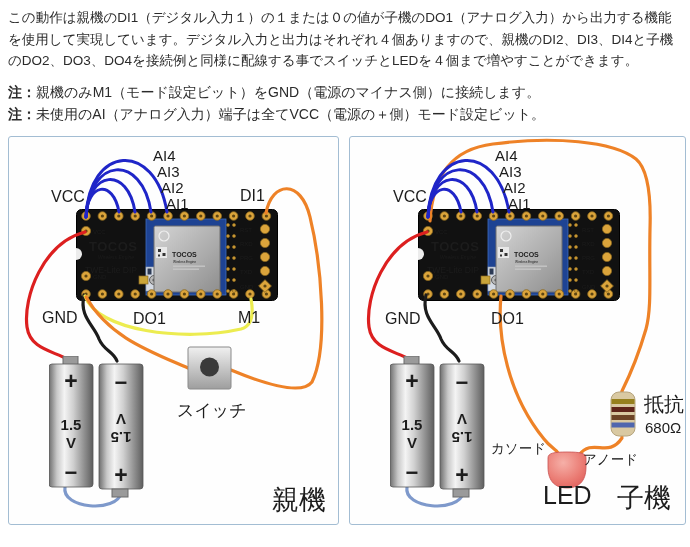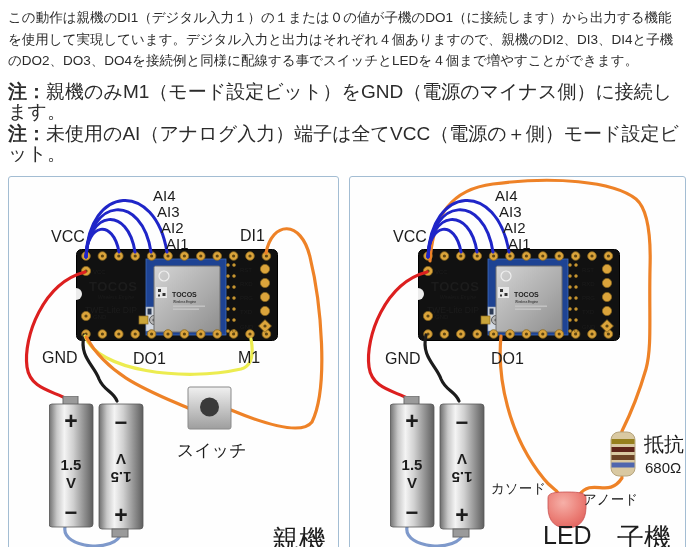--- a/index.html
+++ b/index.html
@@ -1,21 +1,21 @@
 <!DOCTYPE html>
 <html><head>
 <meta charset="utf-8">
 <style>
   html,body{margin:0;padding:0;background:#fff;}
   body{width:690px;height:547px;overflow:hidden;
        font-family:"Liberation Sans","DejaVu Sans",sans-serif;color:#2b2b2b;}
   .page{padding:5px 8px 0 8px;}
   .intro{margin:2px 0 10px 0;font-size:13.5px;line-height:21.5px;width:674px;}
   .notes{margin:0 0 2px 0;}
-  .note{margin:0 0 2px 0;font-size:19px;line-height:20px;}
+  .note{margin:0 0 2px 0;font-size:14px;line-height:20px;}
   .note b{font-weight:bold;}
   .panels{display:flex;gap:10px;margin-top:12px;}
   .panel{border:1px solid #a3bdd3;border-radius:3px;background:#fefefe;}
   .panel.parent{width:329px;height:387px;}
   .panel.child{width:335px;height:387px;}
   svg{display:block;}
   svg text{font-family:"Liberation Sans","DejaVu Sans",sans-serif;fill:#1c1c1c;}
   .pinlab{font-size:16px;}
   .ailab{font-size:15px;}
   .biglab{font-size:27px;}
@@ -177,21 +177,21 @@
       <g transform="rotate(180 72 75)">
         <text x="72" y="74" text-anchor="middle" font-size="15" font-weight="bold" fill="#c03333">1.5</text>
         <text x="72" y="92" text-anchor="middle" font-size="15" font-weight="bold" fill="#c03333">V</text>
       </g>
       <text x="72" y="127" text-anchor="middle" font-size="23" font-weight="bold">+</text>
     </symbol>
   </defs>
 </svg>
 
 <div class="page">
-  <p class="intro">この動作は親機のDI1（デジタル入力１）の１または０の値が子機のDO1（に接続します）から出力する機能を使用して実現しています。デジタル入力と出力はそれぞれ４個ありますので、親機のDI2、DI3、DI4と子機のDO2、DO3、DO4を接続例と同様に配線する事でスイッチとLEDを４個まで増やすことができます。</p>
+  <p class="intro">この動作は親機のDI1（デジタル入力１）の１または０の値が子機のDO1（アナログ入力）から出力する機能を使用して実現しています。デジタル入力と出力はそれぞれ４個ありますので、親機のDI2、DI3、DI4と子機のDO2、DO3、DO4を接続例と同様に配線する事でスイッチとLEDを４個まで増やすことができます。</p>
 
   <div class="notes">
     <p class="note"><b>注：</b><span>親機のみM1（モード設定ビット）をGND（電源のマイナス側）に接続します。</span></p>
     <p class="note"><b>注：</b><span>未使用のAI（アナログ入力）端子は全てVCC（電源の＋側）モード設定ビット。</span></p>
   </div>
 
   <div class="panels">
 
     <div class="panel parent">
       <svg width="329" height="387" viewBox="0 0 329 387">

